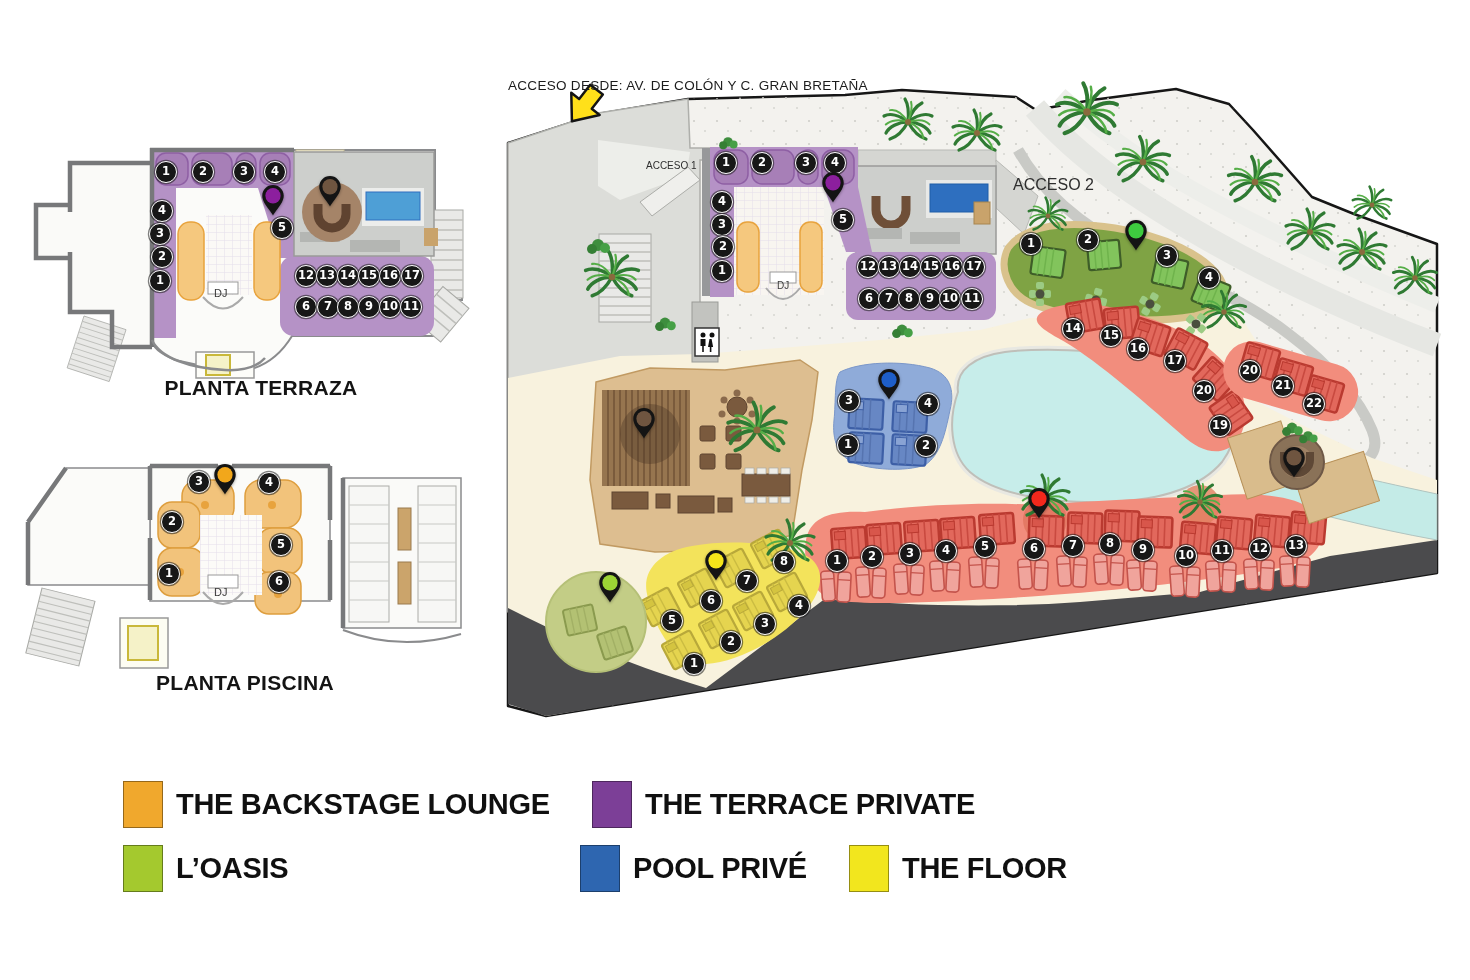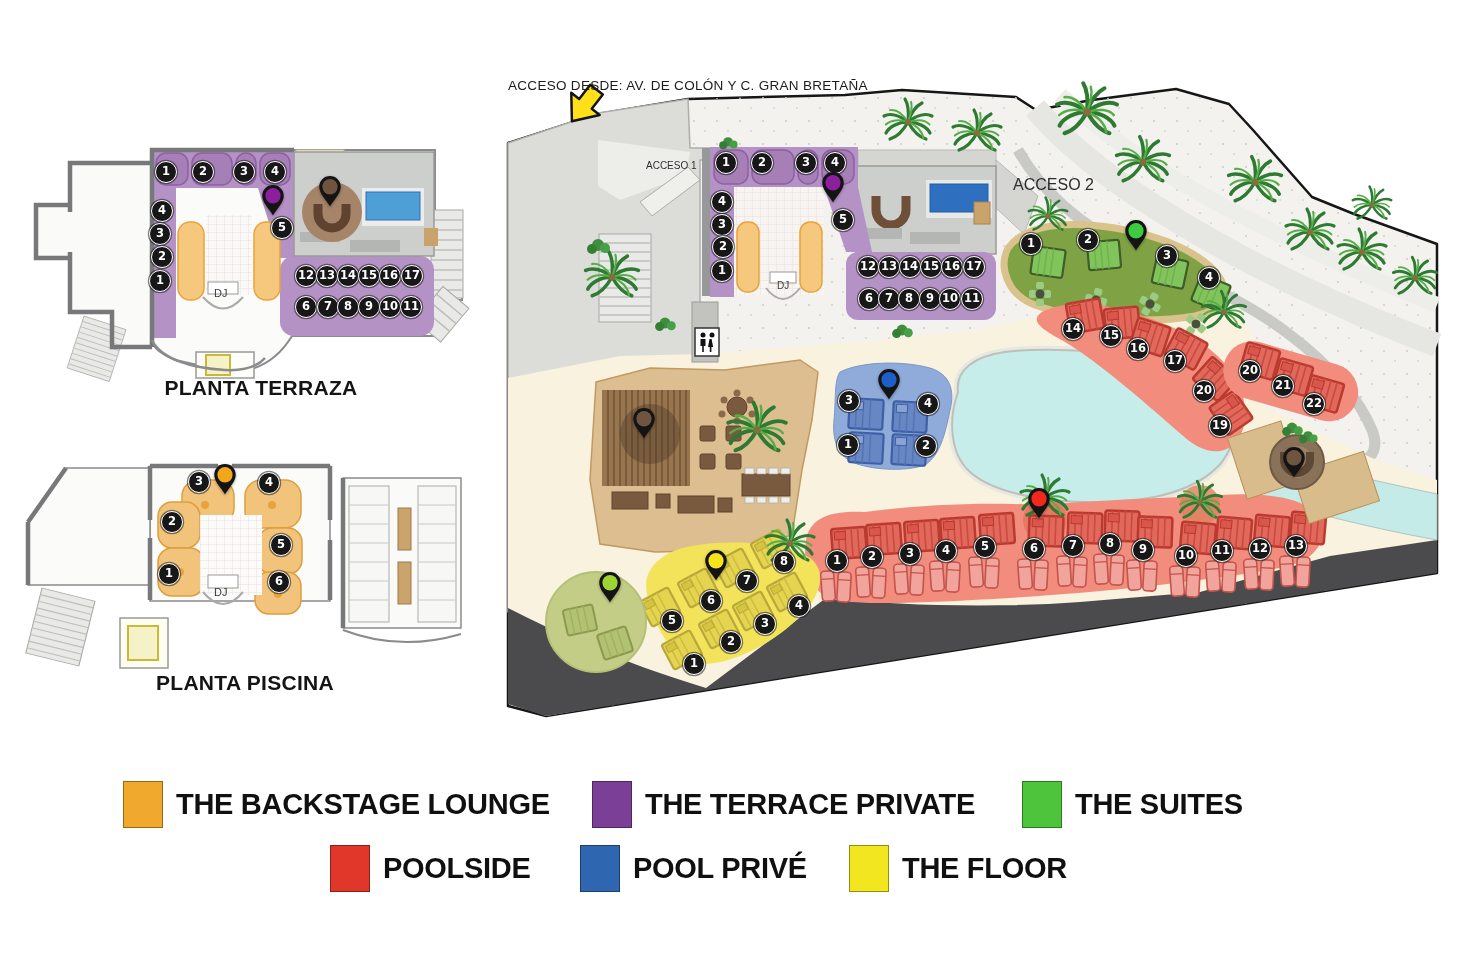--- a/index.html
+++ b/index.html
@@ -589,27 +589,23 @@
   </div>
 <div id="legend">
     <div class="legend-item" style="left: 123px; top: 781px;">
       <span class="legend-swatch" style="background: rgb(240, 168, 45);"></span>
       <span class="legend-label">THE BACKSTAGE LOUNGE</span>
     </div>
     <div class="legend-item" style="left: 592px; top: 781px;">
       <span class="legend-swatch" style="background: rgb(124, 63, 151);"></span>
       <span class="legend-label">THE TERRACE PRIVATE</span>
     </div>
-    <div class="legend-item" style="left: 1022px; top: 781px;">
-      <span class="legend-swatch" style="background: rgb(77, 196, 59);"></span>
-      <span class="legend-label">THE SUITES</span>
-    </div>
-    <div class="legend-item" style="left: 330px; top: 845px;">
-      <span class="legend-swatch" style="background: rgb(224, 55, 42);"></span>
-      <span class="legend-label">POOLSIDE</span>
+    <div class="legend-item" style="left: 123px; top: 845px;">
+      <span class="legend-swatch" style="background: rgb(164, 201, 46);"></span>
+      <span class="legend-label">L’OASIS</span>
     </div>
     <div class="legend-item" style="left: 580px; top: 845px;">
       <span class="legend-swatch" style="background: rgb(46, 102, 176);"></span>
       <span class="legend-label">POOL PRIVÉ</span>
     </div>
     <div class="legend-item" style="left: 849px; top: 845px;">
       <span class="legend-swatch" style="background: rgb(242, 230, 30);"></span>
       <span class="legend-label">THE FLOOR</span>
     </div>
   </div>

